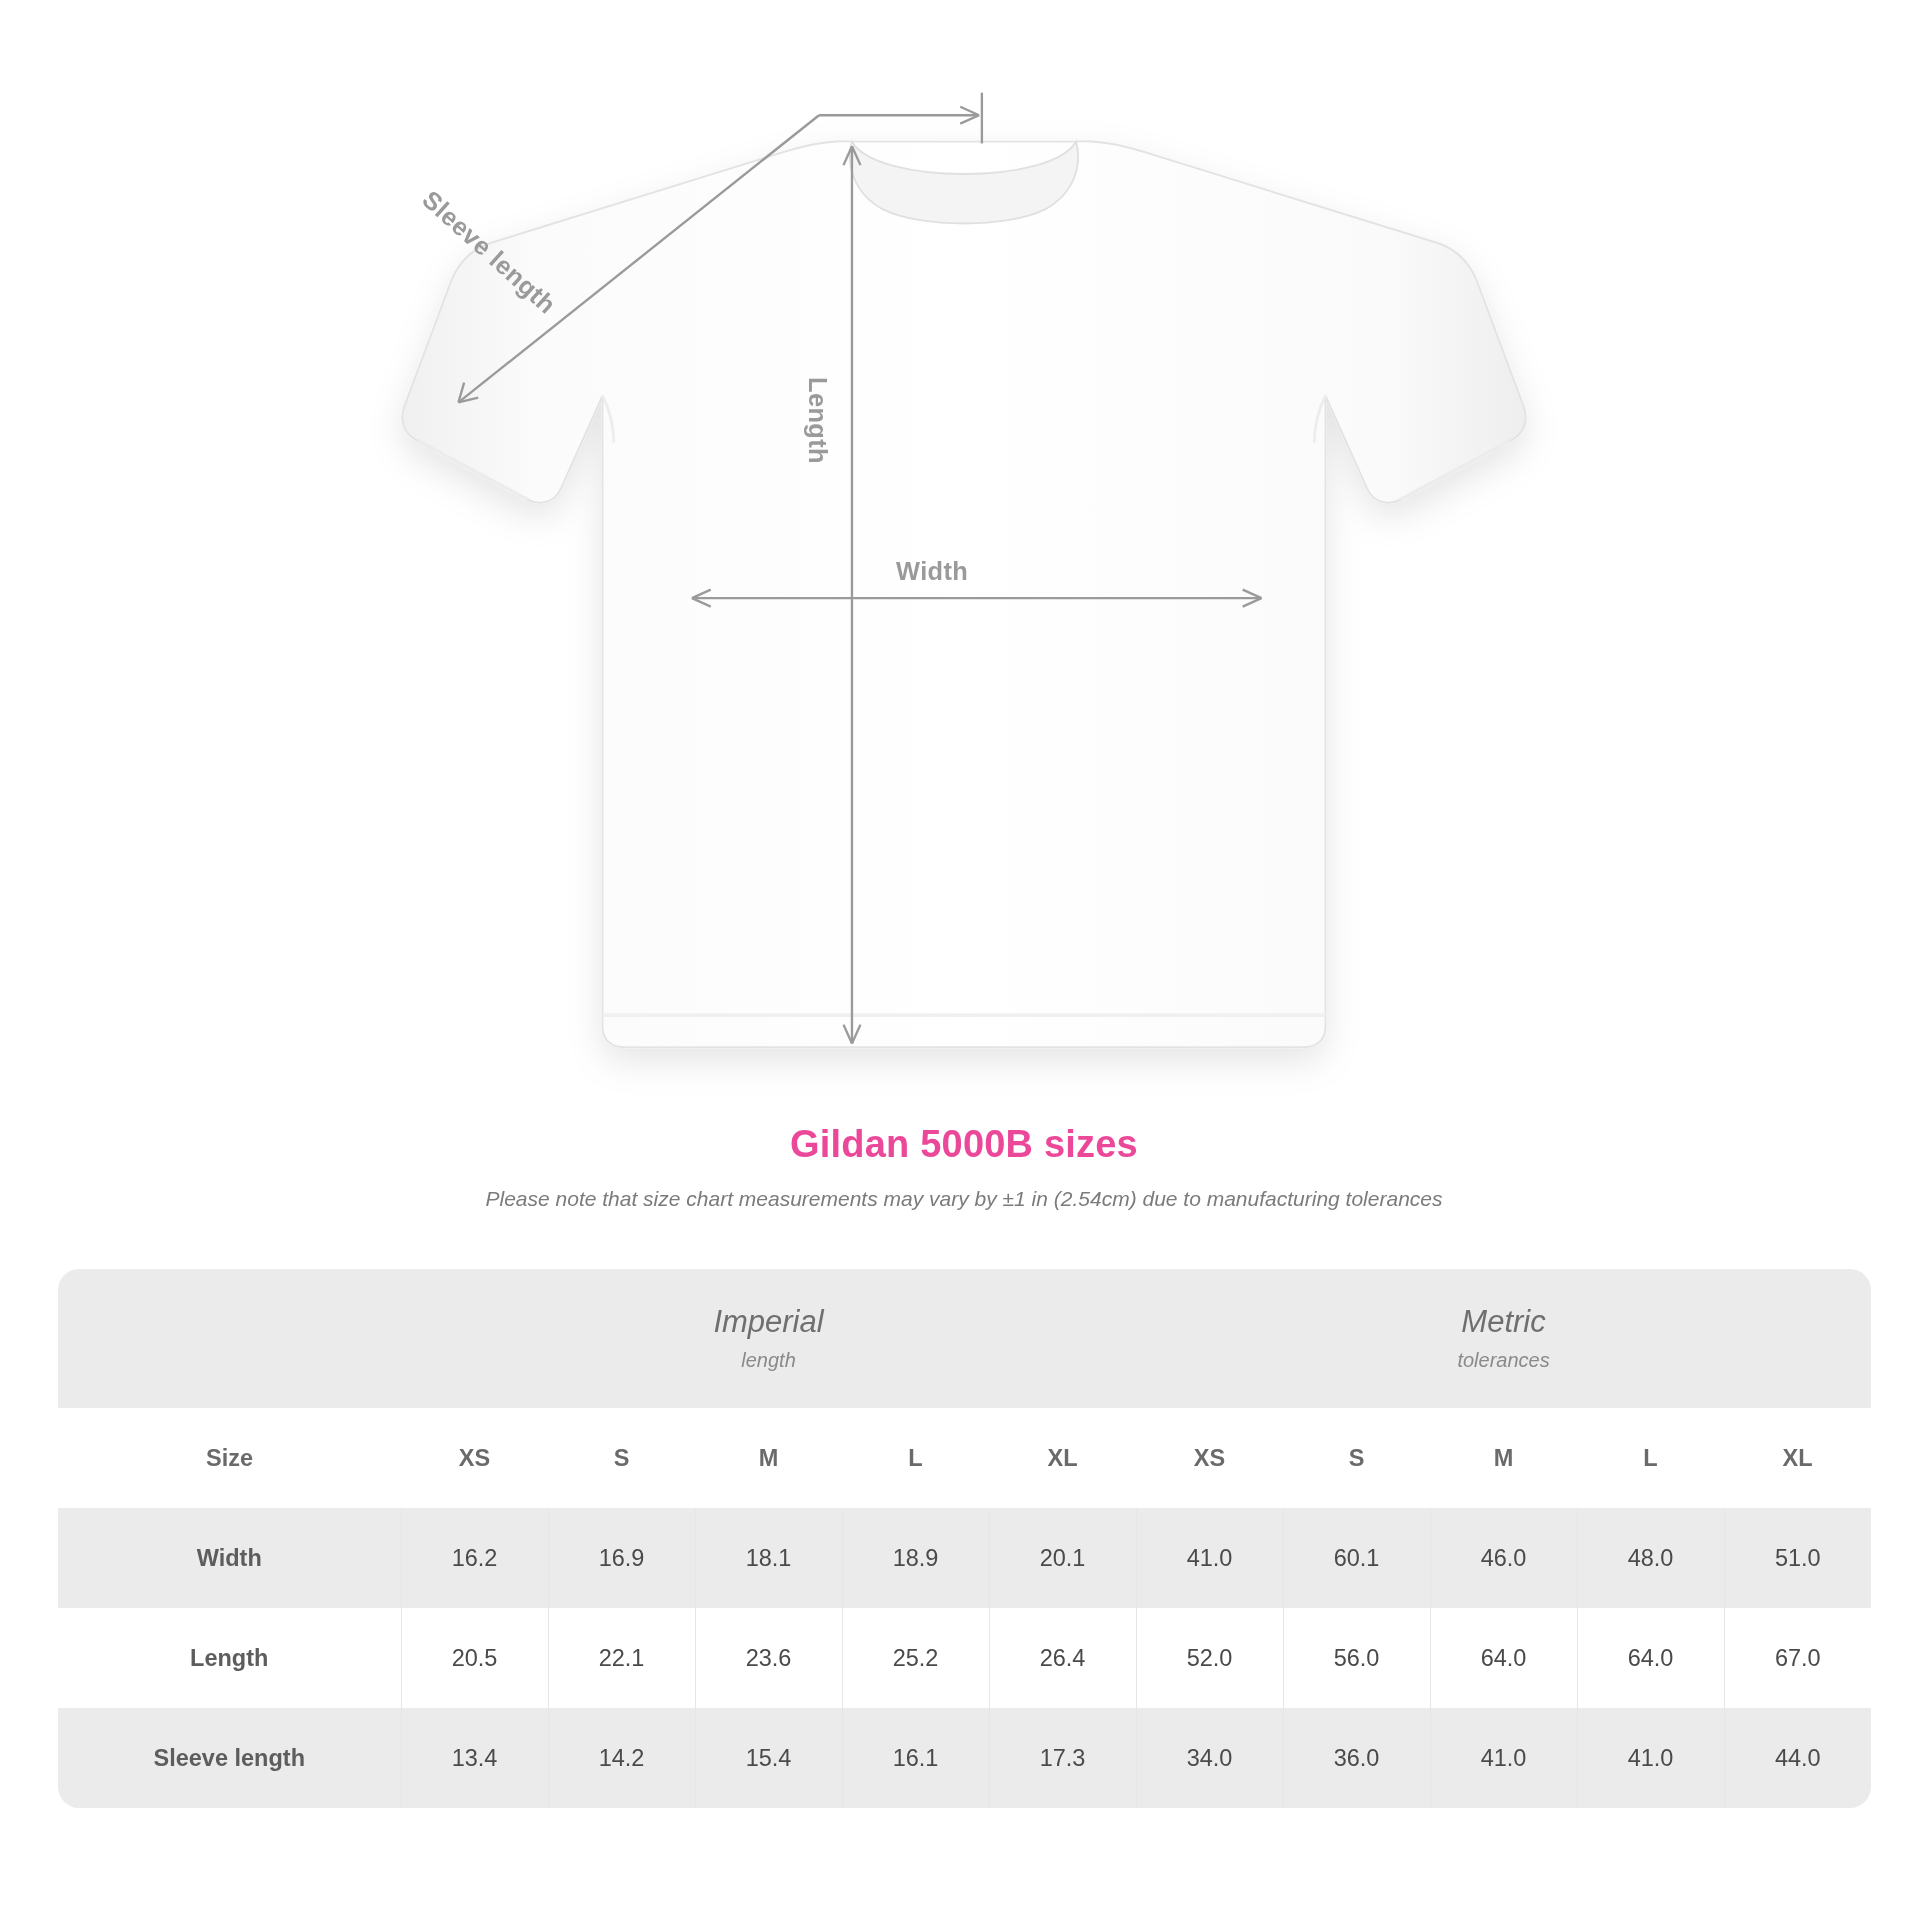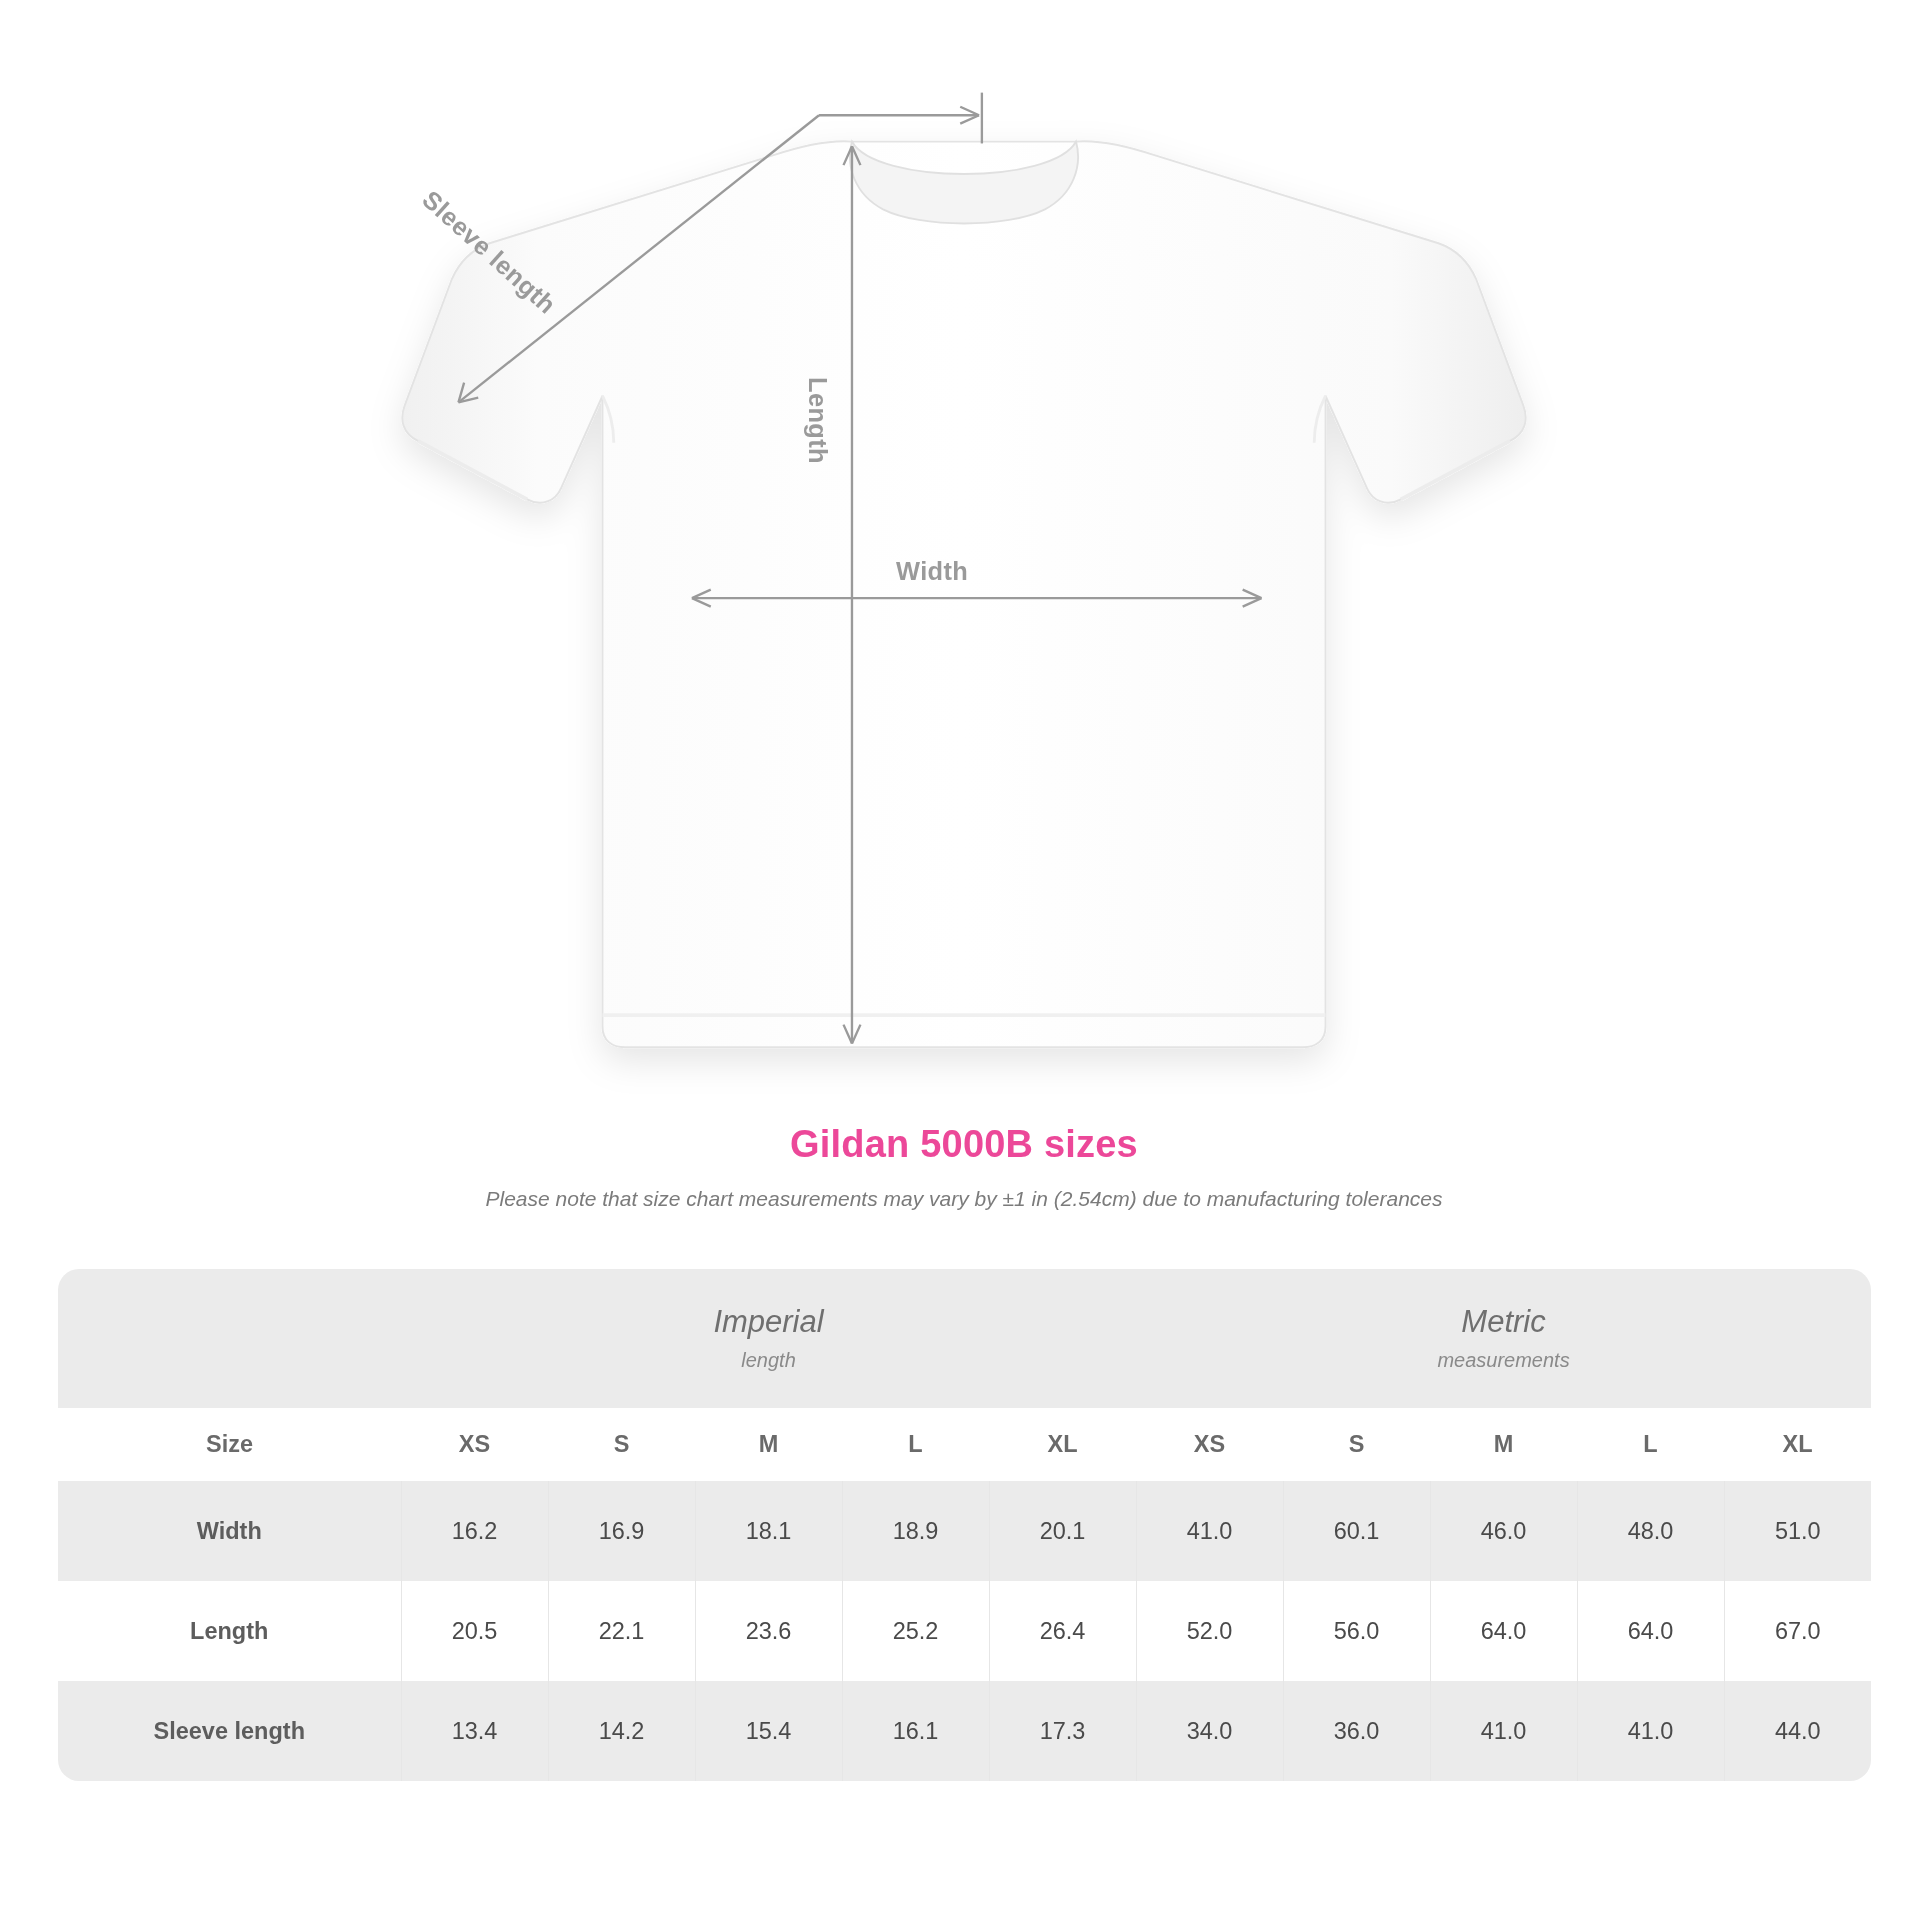--- a/index.html
+++ b/index.html
@@ -116,21 +116,21 @@
     color: #8a8a8a;
     margin-top: 9.4px;
   }
   .hdr-corner {
     background: #ebebeb;
   }
   .hdr-corner-left { border-top-left-radius: 21px; }
   .hdr-corner-right { border-top-right-radius: 21px; }
 
   .row-size th, .row-size td {
-    height: 73px;
+    height: 100px;
     text-align: center;
     vertical-align: middle;
     font-size: 23.5px;
     font-weight: bold;
     color: #6a6a6a;
     background: #ffffff;
     border-left: 0.9px solid #e6e6e6;
   }
   .row-size th:first-child, .row-size td:first-child { border-left: 0; }
 
@@ -265,21 +265,21 @@
       </colgroup>
       <thead>
         <tr>
           <td class="unit-header-cell hdr-corner hdr-corner-left"></td>
           <td class="unit-header-cell hdr-corner" colspan="5">
             <div class="unit-sys">Imperial</div>
             <div class="unit-sub">length</div>
           </td>
           <td class="unit-header-cell hdr-corner hdr-corner-right" colspan="5">
             <div class="unit-sys">Metric</div>
-            <div class="unit-sub">measurements</div>
+            <div class="unit-sub">tolerances</div>
           </td>
         </tr>
         <tr class="row-size">
           <th>Size</th>
           <td>XS</td>
           <td>S</td>
           <td>M</td>
           <td>L</td>
           <td>XL</td>
           <td>XS</td>

